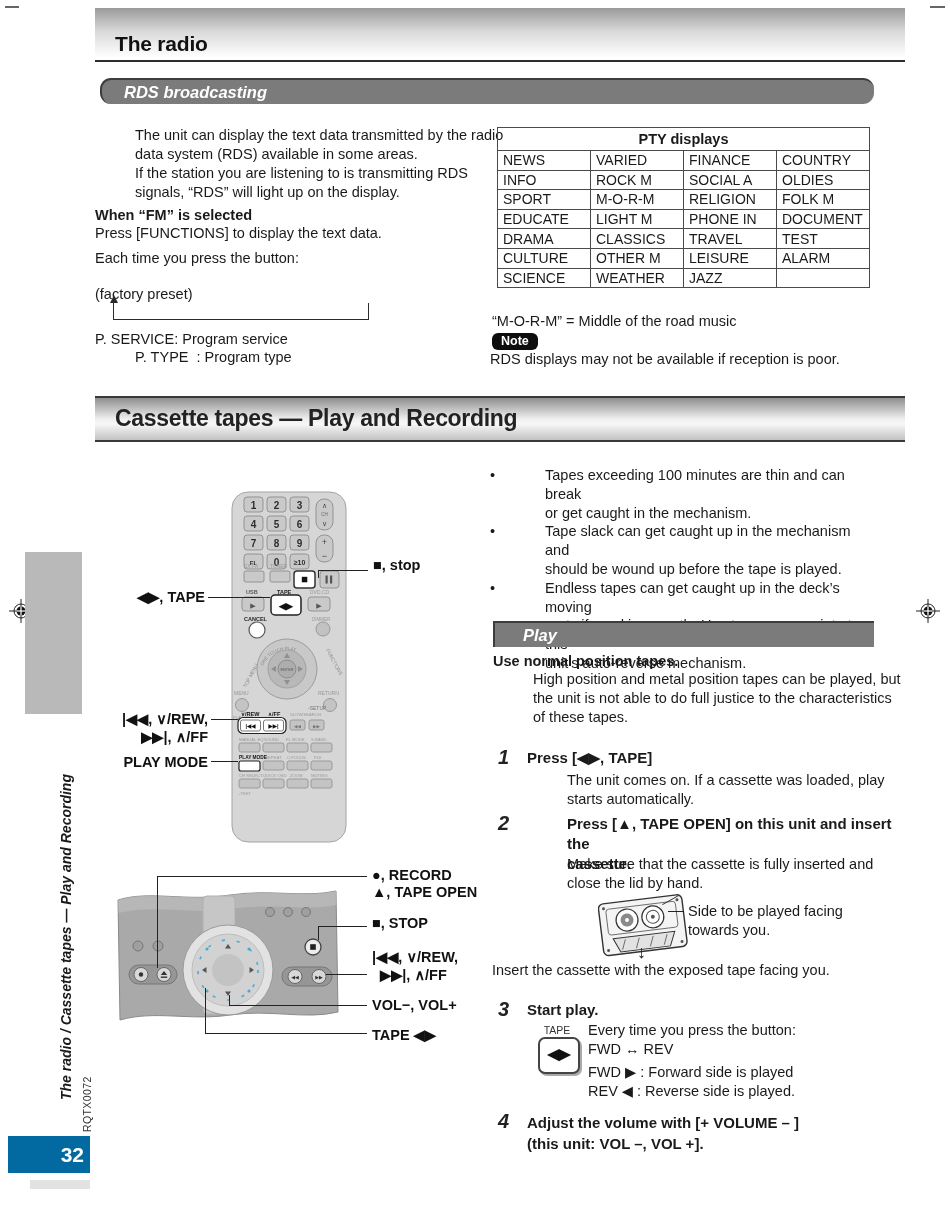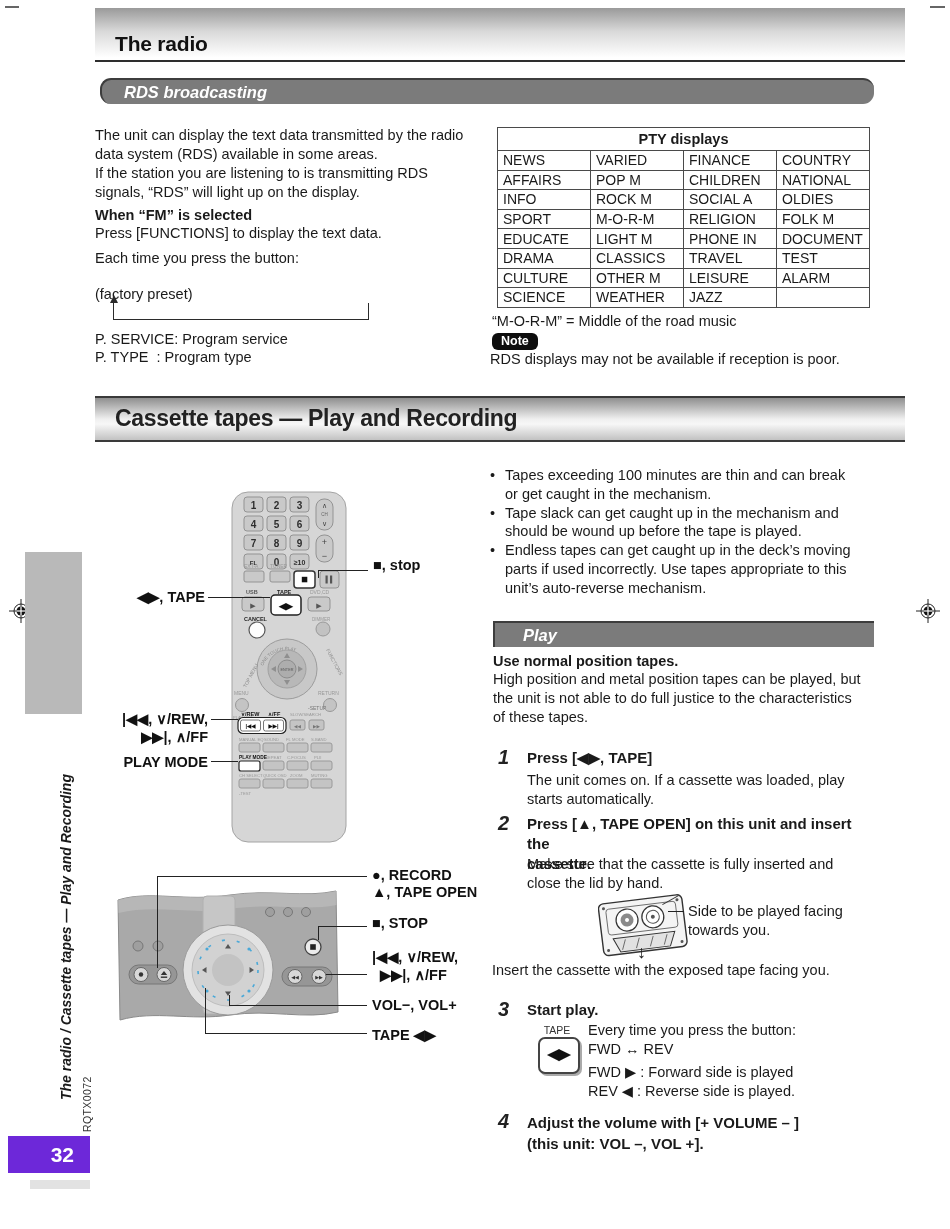--- a/index.html
+++ b/index.html
@@ -1,19 +1,19 @@
 <!DOCTYPE html>
 <html><head>
 <meta charset="utf-8">
 <style>
   html,body{margin:0;padding:0;background:#fff;}
   .page{position:relative;width:950px;height:1229px;background:#fff;overflow:hidden;
         font-family:"Liberation Sans",sans-serif;color:#1a1a1a;}
   .abs{position:absolute;}
-  .prewrap{white-space:pre-wrap;}
+  .prewrap{white-space:pre-wrap;margin-left:40px;}
   .body-t{font-size:14.5px;line-height:18.8px;}
   .bold{font-weight:bold;}
   
   .band-top{left:95px;top:8px;width:810px;height:52px;
     background:linear-gradient(180deg,#9a9a9a 0%,#d9d9d9 45%,#ffffff 95%);
     border-bottom:2px solid #2e2e2e;}
   .band-top .ttl{position:absolute;left:20px;bottom:4px;font-size:21px;font-weight:bold;letter-spacing:-0.2px;color:#111;}
   
   .graybar{background:#7b7b7b;border-top:2px solid #3d3d3d;border-left:2px solid #3d3d3d;
     color:#fff;font-weight:bold;font-style:italic;font-size:16.5px;line-height:24px;}
@@ -37,22 +37,22 @@
   .lh{border-top:1.8px solid #222;height:0;}
   .lv{border-left:1.8px solid #222;width:0;}
   .callout{font-size:14.5px;font-weight:bold;line-height:18px;color:#111;}
   
   .stepnum{font-size:20px;font-weight:bold;font-style:italic;color:#222;}
   .steptitle{font-size:15px;font-weight:bold;line-height:20px;}
   
   .vwrap{transform:rotate(-90deg);transform-origin:0 0;}
   .vtext{font-size:14px;font-weight:bold;font-style:italic;white-space:nowrap;}
   .vcode{font-size:10.5px;letter-spacing:.4px;white-space:nowrap;color:#333;}
-  .pageno{left:8px;top:1136px;width:82px;height:37px;background:#6d28d9;color:#fff;
-    font-size:21px;font-weight:bold;line-height:37px;text-align:right;padding-right:16px;box-sizing:border-box;}
+  .pageno{left:8px;top:1136px;width:82px;height:37px;background:#0369a1;color:#fff;
+    font-size:21px;font-weight:bold;line-height:37px;text-align:right;padding-right:6px;box-sizing:border-box;}
   .tabrect{left:25px;top:552px;width:57px;height:162px;background:#b9b9b9;}
   .dash{background:#666;height:2px;}
   
   .tapebtn{width:38px;height:33px;background:#fff;border:2px solid #444;border-radius:7px;
     box-shadow:2px 2px 0 #aaa;text-align:center;line-height:30px;font-size:15px;font-weight:bold;color:#111;}
   svg text{font-family:"Liberation Sans",sans-serif;}
 </style>
 </head>
 <body>
 
@@ -101,26 +101,20 @@
         <tr>
           <th colspan="4">PTY displays</th>
         </tr>
       </thead>
     <tbody>
         <tr>
           <td>NEWS</td>
           <td>VARIED</td>
           <td>FINANCE</td>
           <td>COUNTRY</td>
-        </tr>
-        <tr>
-          <td>AFFAIRS</td>
-          <td>POP M</td>
-          <td>CHILDREN</td>
-          <td>NATIONAL</td>
         </tr>
         <tr>
           <td>INFO</td>
           <td>ROCK M</td>
           <td>SOCIAL A</td>
           <td>OLDIES</td>
         </tr>
         <tr>
           <td>SPORT</td>
           <td>M-O-R-M</td>

